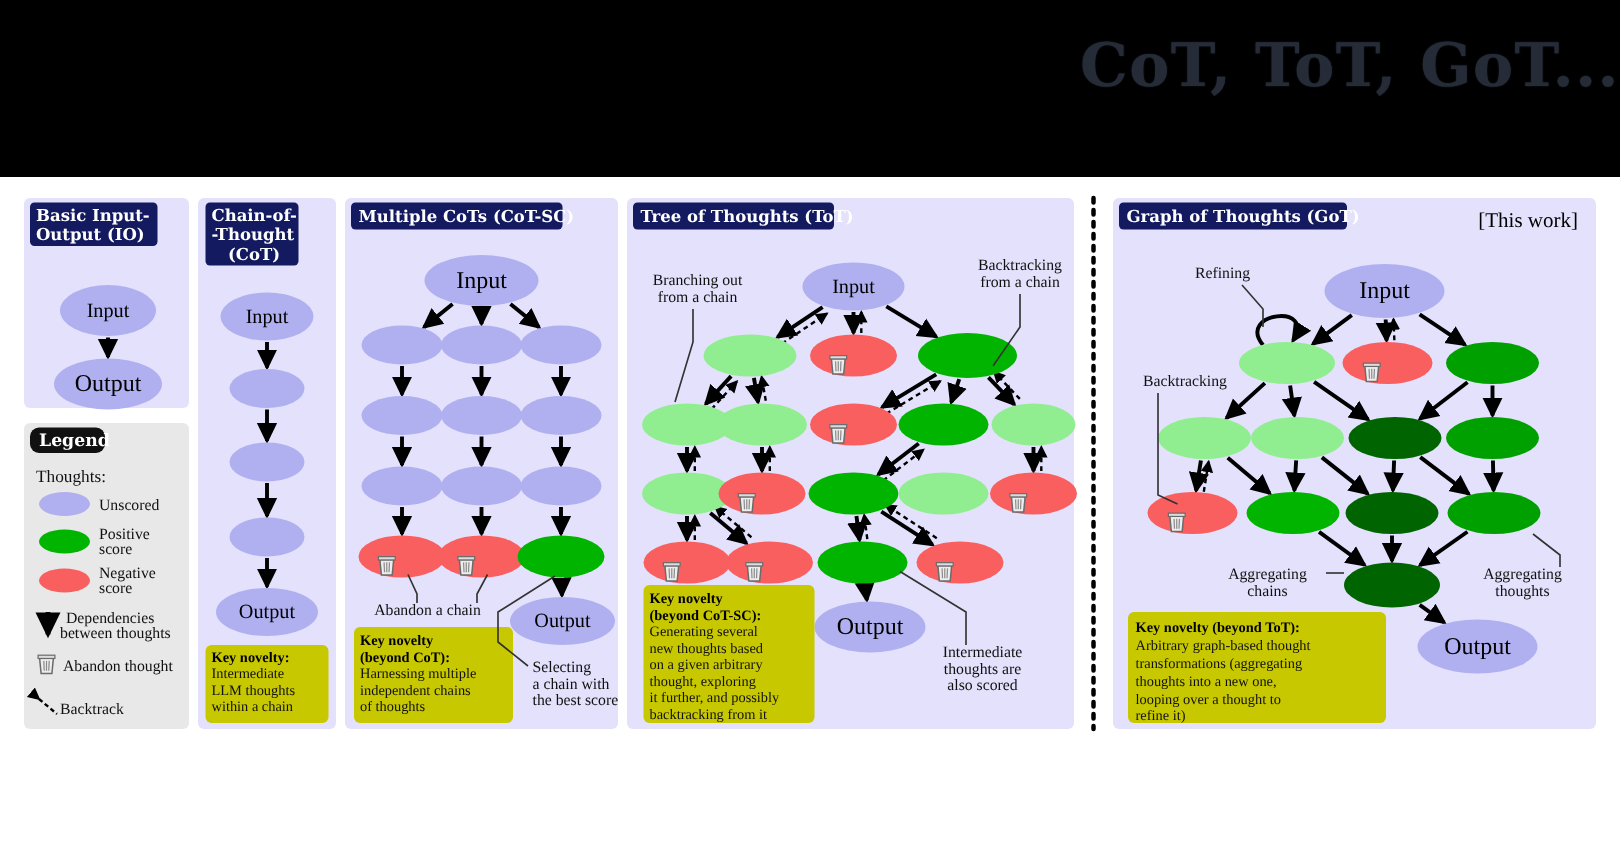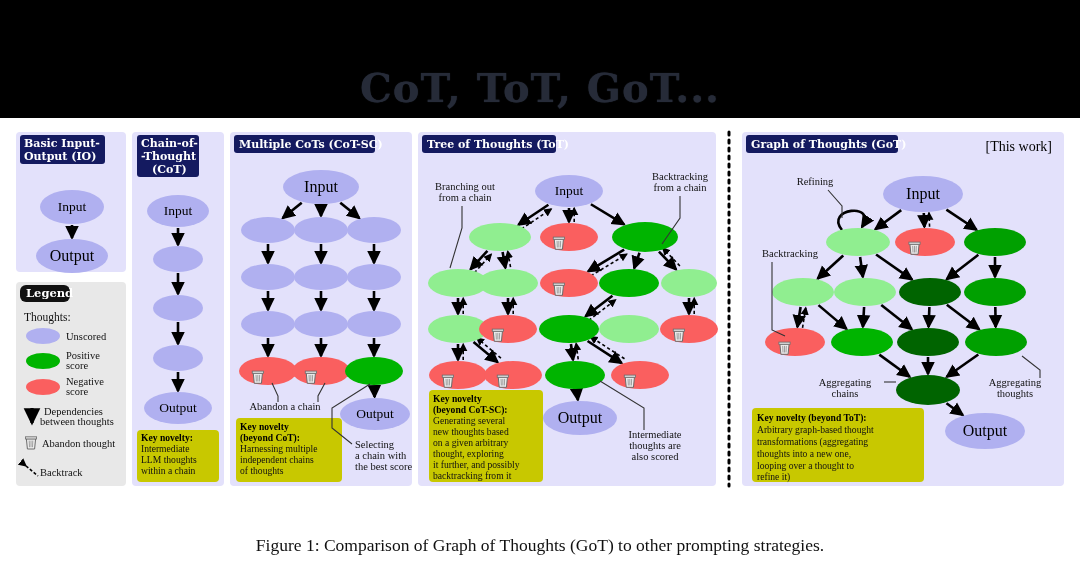--- a/index.html
+++ b/index.html
@@ -8,21 +8,21 @@
     width: 1080px; height: 564px;
     background: #000000;
     font-family: "Liberation Serif", serif;
     overflow: hidden;
   }
   #root { position: relative; width: 1080px; height: 564px; background: #000; }
 
   #title-bar {
     position: absolute; left: 0; top: 0; width: 1080px; height: 100px;
     background: #000000;
-    display: flex; align-items: flex-start; justify-content: center; margin-top: 44px;
+    display: flex; align-items: flex-start; justify-content: flex-end;
   }
   #title-text {
     margin-top: 20px;
     font-family: "DejaVu Serif", serif;
     font-weight: bold;
     font-size: 40px;
     letter-spacing: 1px;
     color: #262b38;
     text-shadow: 0 0 1px #262b38;
   }
@@ -519,14 +519,13 @@
         <path class="leader" d="M884,264 L896,264"></path>
       </g>
       <g>
         <text class="ann" x="1015" y="268">Aggregating</text>
         <text class="ann" x="1015" y="279">thoughts</text>
         <path class="leader" d="M1022,238 L1040,252 L1040,260"></path>
       </g>
     </svg>
   </div>
 
-  <div id="caption">Figure 1: Comparison of Graph of Thoughts (GoT) to other prompting strategies.</div>
 </div>
 
 </body></html>

